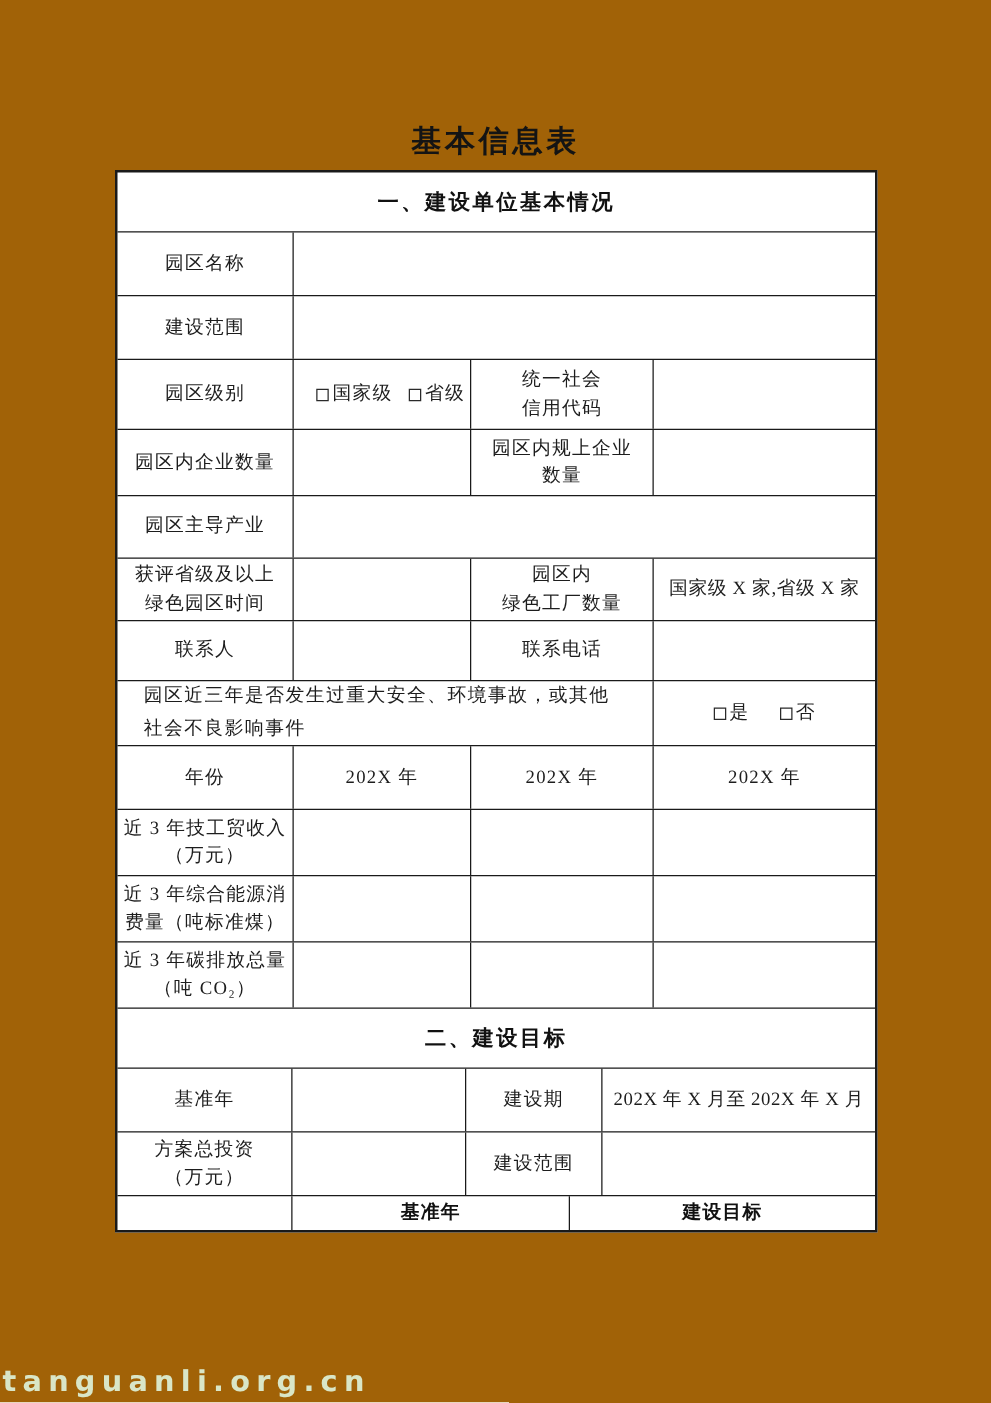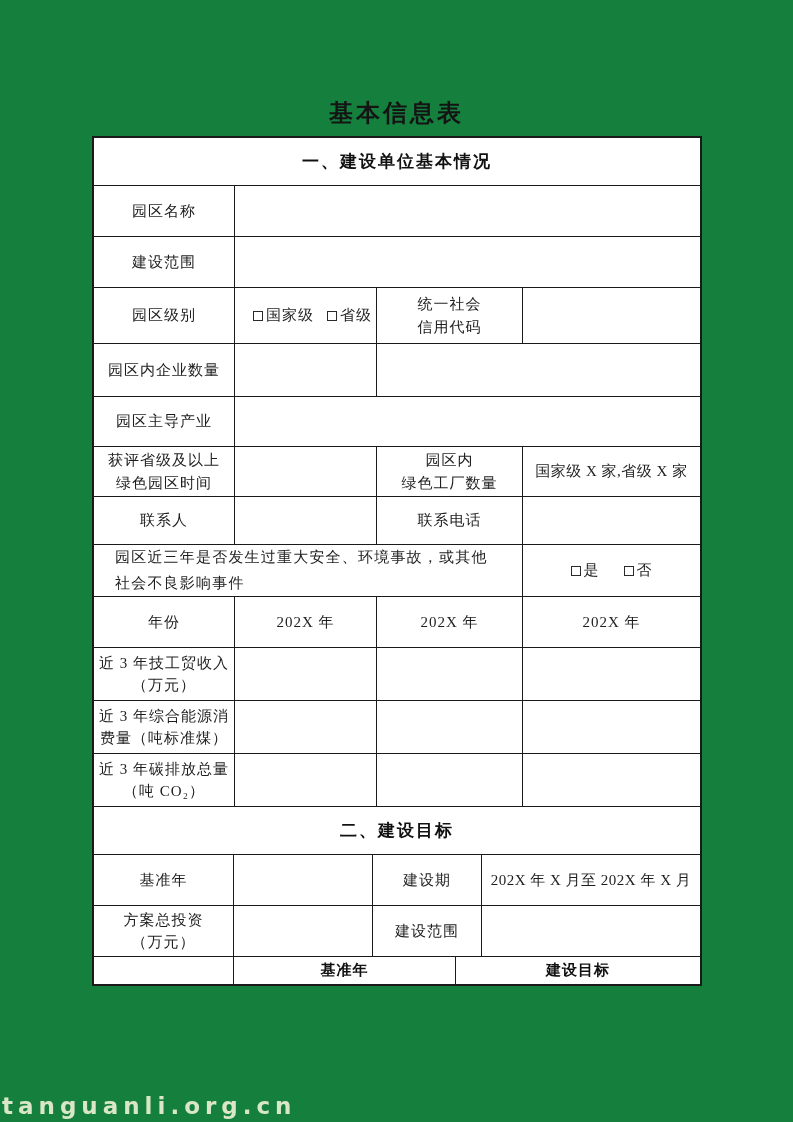--- a/index.html
+++ b/index.html
@@ -1,16 +1,16 @@
 <!DOCTYPE html>
 <html><head>
 <meta charset="utf-8">
 <style>
   html,body{margin:0;padding:0;background:#ffffff;}
-  .page{position:relative;width:793px;height:1122px;background:#15803d;overflow:hidden;margin:0 auto;
+  .page{position:relative;width:793px;height:1122px;background:#a16207;overflow:hidden;margin:0 auto;
         font-family:"Liberation Serif","DejaVu Serif",serif;color:#1d1d1d;}
   .title{position:absolute;top:97px;left:0;width:793px;text-align:center;
          font-family:"Liberation Sans","DejaVu Sans",sans-serif;font-weight:bold;
          font-size:24px;letter-spacing:3px;color:#141414;}
   .tbl{position:absolute;left:92px;top:136px;width:610px;height:850px;
        border:2px solid #1a1a1a;box-sizing:border-box;display:flex;flex-direction:column;background:#fff;}
   .row{display:flex;border-bottom:1px solid #1a1a1a;flex:0 0 auto;min-height:0;}
   .row.rlast{border-bottom:none;flex:1;}
   .c{display:flex;align-items:center;justify-content:center;text-align:center;
      border-right:1px solid #1a1a1a;box-sizing:border-box;white-space:pre-line;
@@ -61,20 +61,22 @@
         <span class="cb"><span class="cbx"></span><span>国家级</span></span><span class="cb lastcb"><span class="cbx"></span><span>省级</span></span>
       </div>
       <div class="c" style="width:146px">统一社会
 信用代码</div>
       <div class="c clast"></div>
     </div>
 
     <div class="row" style="height:52px">
       <div class="c" style="width:141px">园区内企业数量</div>
       <div class="c" style="width:142px"></div>
+      <div class="c" style="width:146px">园区内规上企业
+数量</div>
       <div class="c clast"></div>
     </div>
 
     <div class="row" style="height:49px">
       <div class="c" style="width:141px">园区主导产业</div>
       <div class="c clast"></div>
     </div>
 
     <div class="row" style="height:49px">
       <div class="c" style="width:141px">获评省级及以上

